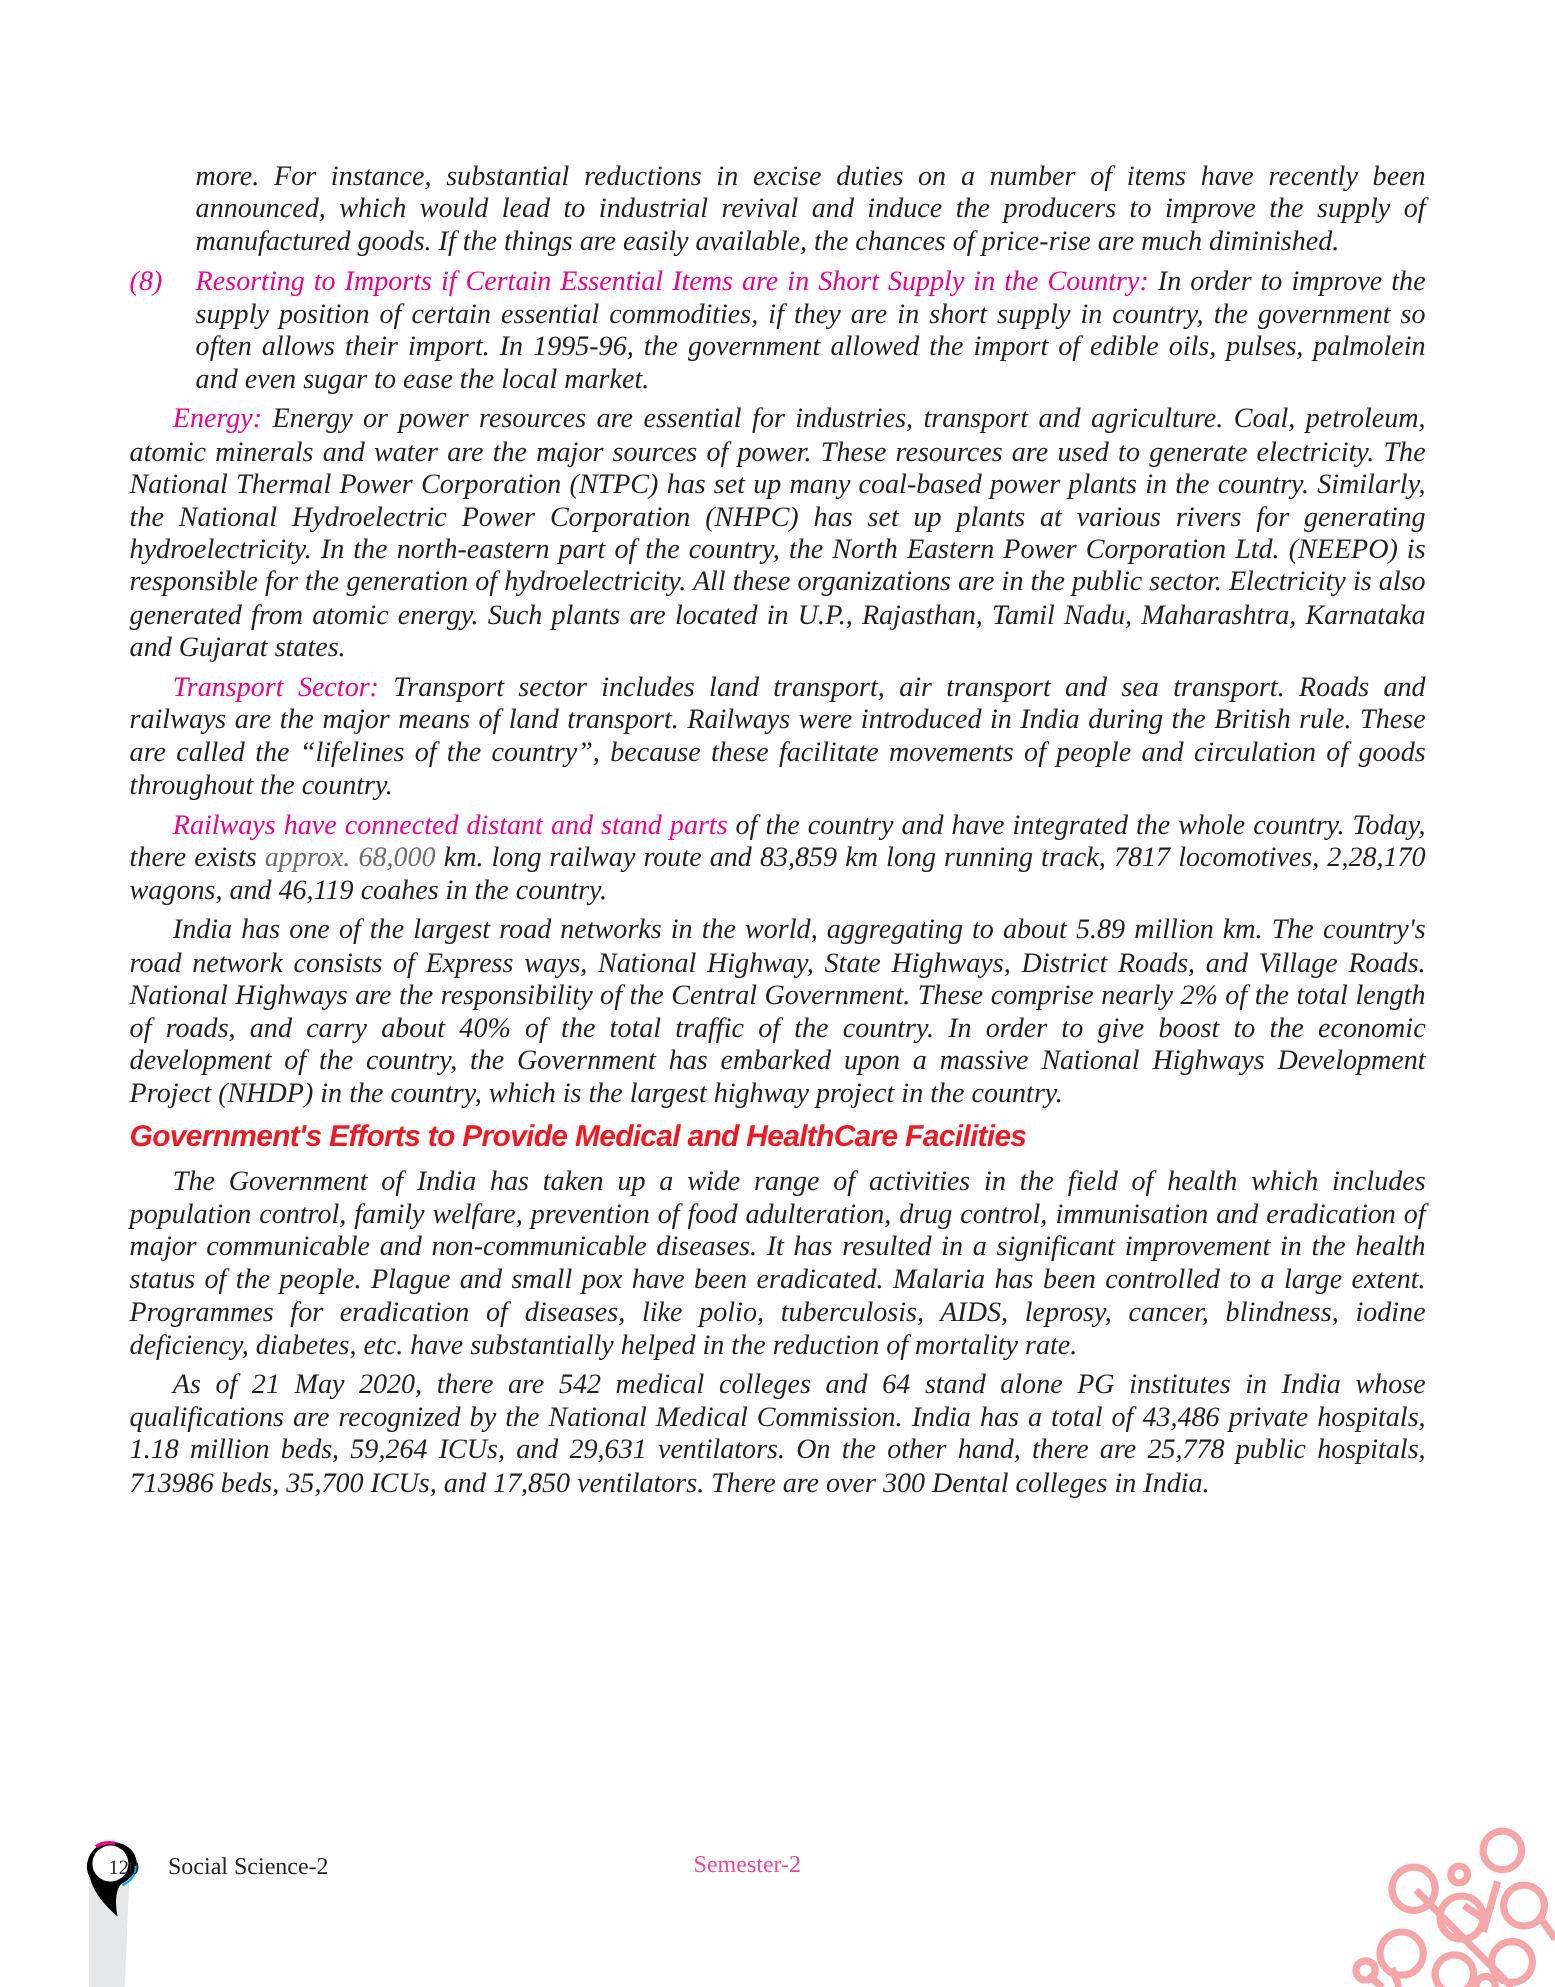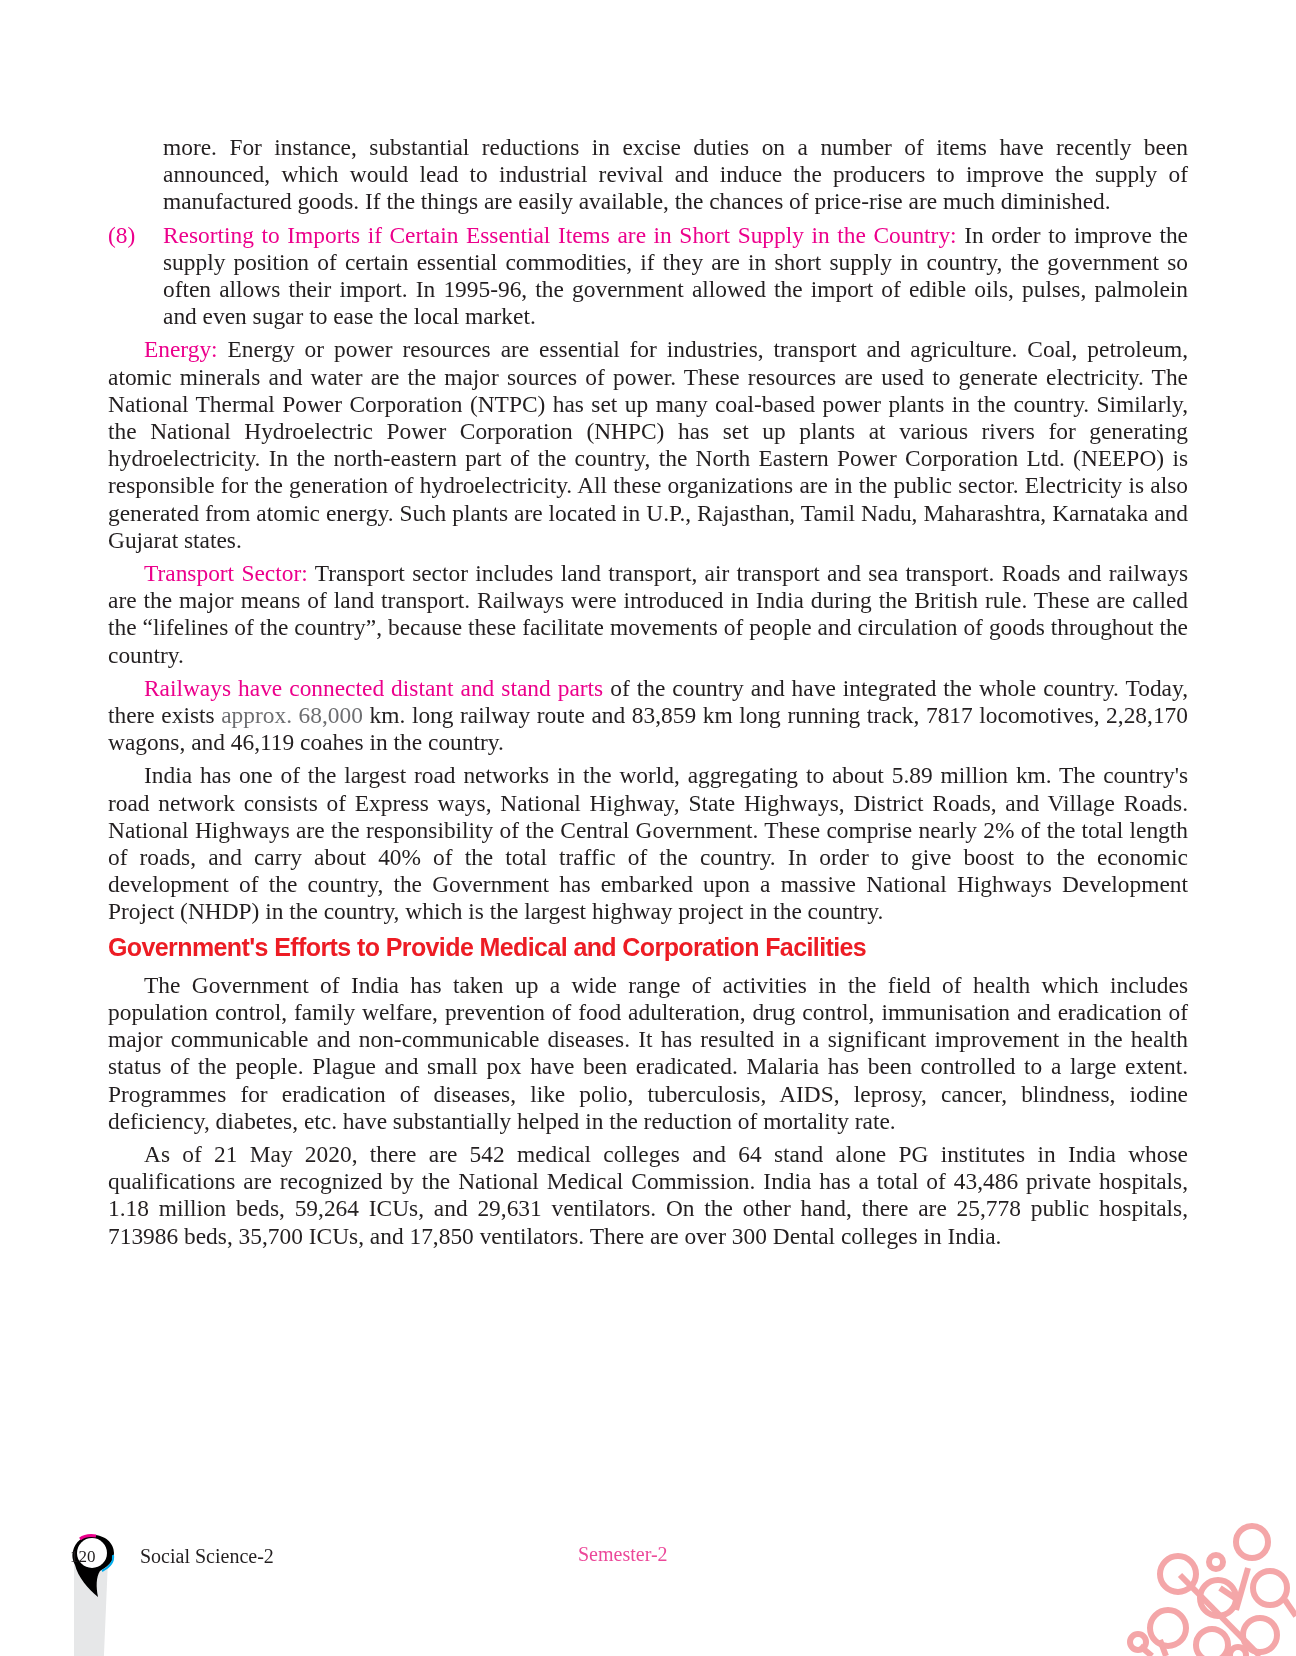--- a/index.html
+++ b/index.html
@@ -1,39 +1,39 @@
 <!DOCTYPE html>
 <html><head>
 <meta charset="utf-8">
 <style>
   html, body { margin: 0; padding: 0; }
   body {
     width: 1296px; height: 1656px; background: #ffffff; position: relative; overflow: hidden;
     font-family: "DejaVu Serif", "Liberation Serif", serif; color: #231f20;
   }
-  .page { position: absolute; left: 108px; top: 134px; width: 1080px; }
+  .page { position: absolute; left: 108px; top: 134px; width: 1080px; font-style: italic; }
   .para {
     font-family: "Liberation Serif", "DejaVu Serif", serif;
     font-size: 23.4px; line-height: 27.2px; text-align: justify; margin: 0 0 6px 0;
     text-align-last: left;
   }
   .para.indent { text-indent: 36px; }
   .cont { margin-left: 55px; }
   .item { display: flex; margin: 0 0 6px 0; }
   .item-num { width: 55px; flex: none; color: #ec008c; font-family: "Liberation Serif", serif; font-size: 23.4px; line-height: 27.2px; }
   .item-body { flex: 1; margin: 0; }
   .pink { color: #ec008c; }
   .gray { color: #6d6e71; }
   .heading {
     font-family: "Liberation Sans", "DejaVu Sans", sans-serif; font-weight: bold;
     color: #ed1c24; font-size: 25px; line-height: 30px; margin: 4px 0 10px 0; letter-spacing: -0.6px;
   }
   .spine { position: absolute; left: 74px; top: 1560px; width: 34px; height: 96px; background: #e6e7e8; clip-path: polygon(0 0, 100% 0, 88% 100%, 0 100%); }
   .page-badge { position: absolute; left: 70px; top: 1533px; width: 46px; height: 66px; }
-  .page-num { position: absolute; left: 70px; top: 1540px; width: 46px; text-align: left; font-family: "Liberation Serif", serif; font-size: 17px; line-height: 34px; color: #231f20; }
+  .page-num { position: absolute; left: 70px; top: 1540px; width: 46px; text-align: right; font-family: "Liberation Serif", serif; font-size: 17px; line-height: 34px; color: #231f20; }
   .footer-left { position: absolute; left: 140px; top: 1545px; font-family: "Liberation Serif", serif; font-size: 20px; color: #231f20; }
   .footer-center { position: absolute; left: 578px; top: 1543px; font-family: "Liberation Serif", serif; font-size: 20px; color: #ec4899; }
   .deco { position: absolute; left: 1120px; top: 1520px; width: 176px; height: 136px; }
 </style>
 </head>
 <body>
 
 <div class="page">
 
   <p class="para cont">more. For instance, substantial reductions in excise duties on a number of items have recently been announced, which would lead to industrial revival and induce the producers to improve the supply of manufactured goods. If the things are easily available, the chances of price-rise are much diminished.</p>
@@ -45,21 +45,21 @@
 
 
   <p class="para indent"><span class="pink">Energy:</span><span> Energy or power resources are essential for industries, transport and agriculture. Coal, petroleum, atomic minerals and water are the major sources of power. These resources are used to generate electricity. The National Thermal Power Corporation (NTPC) has set up many coal-based power plants in the country. Similarly, the National Hydroelectric Power Corporation (NHPC) has set up plants at various rivers for generating hydroelectricity. In the north-eastern part of the country, the North Eastern Power Corporation Ltd. (NEEPO) is responsible for the generation of hydroelectricity. All these organizations are in the public sector. Electricity is also generated from atomic energy. Such plants are located in U.P., Rajasthan, Tamil Nadu, Maharashtra, Karnataka and Gujarat states.</span></p>
 
   <p class="para indent"><span class="pink">Transport Sector:</span><span> Transport sector includes land transport, air transport and sea transport. Roads and railways are the major means of land transport. Railways were introduced in India during the British rule. These are called the “lifelines of the country”, because these facilitate movements of people and circulation of goods throughout the country.</span></p>
 
   <p class="para indent"><span class="pink">Railways have connected distant and stand parts</span><span> of the country and have integrated the whole country. Today, there exists </span><span class="gray">approx. 68,000</span><span> km. long railway route and 83,859 km long running track, 7817 locomotives, 2,28,170 wagons, and 46,119 coahes in the country.</span></p>
 
   <p class="para indent">India has one of the largest road networks in the world, aggregating to about 5.89 million km. The country's road network consists of Express ways, National Highway, State Highways, District Roads, and Village Roads. National Highways are the responsibility of the Central Government. These comprise nearly 2% of the total length of roads, and carry about 40% of the total traffic of the country. In order to give boost to the economic development of the country, the Government has embarked upon a massive National Highways Development Project (NHDP) in the country, which is the largest highway project in the country.</p>
 
-  <h2 class="heading">Government's Efforts to Provide Medical and Corporation Facilities</h2>
+  <h2 class="heading">Government's Efforts to Provide Medical and HealthCare Facilities</h2>
 
   <p class="para indent">The Government of India has taken up a wide range of activities in the field of health which includes population control, family welfare, prevention of food adulteration, drug control, immunisation and eradication of major communicable and non-communicable diseases. It has resulted in a significant improvement in the health status of the people. Plague and small pox have been eradicated. Malaria has been controlled to a large extent. Programmes for eradication of diseases, like polio, tuberculosis, AIDS, leprosy, cancer, blindness, iodine deficiency, diabetes, etc. have substantially helped in the reduction of mortality rate.</p>
   <p class="para indent">As of 21 May 2020, there are 542 medical colleges and 64 stand alone PG institutes in India whose qualifications are recognized by the National Medical Commission. India has a total of 43,486 private hospitals, 1.18 million beds, 59,264 ICUs, and 29,631 ventilators. On the other hand, there are 25,778 public hospitals, 713986 beds, 35,700 ICUs, and 17,850 ventilators. There are over 300 Dental colleges in India.</p>
 </div>
 
 <div class="spine"></div>
 
 <svg class="page-badge" viewBox="0 0 46 66">
   <path d="M23 2 C35 2 44 10 44 20 C44 30 36 34 30 38 C26 44 26 54 28 64 C18 56 8 44 5 32 C2 26 2 22 3 18 C5 9 13 2 23 2 Z" fill="#000"></path>
   <path d="M10 6 C14 3 20 2 26 3" stroke="#ec008c" stroke-width="3" fill="none"></path>

